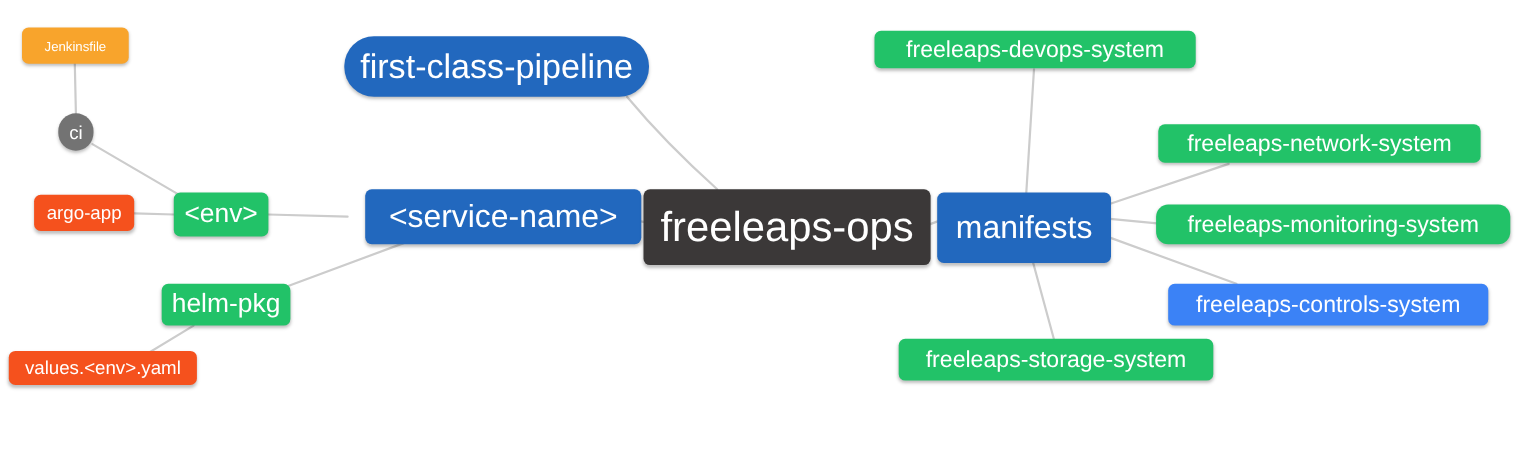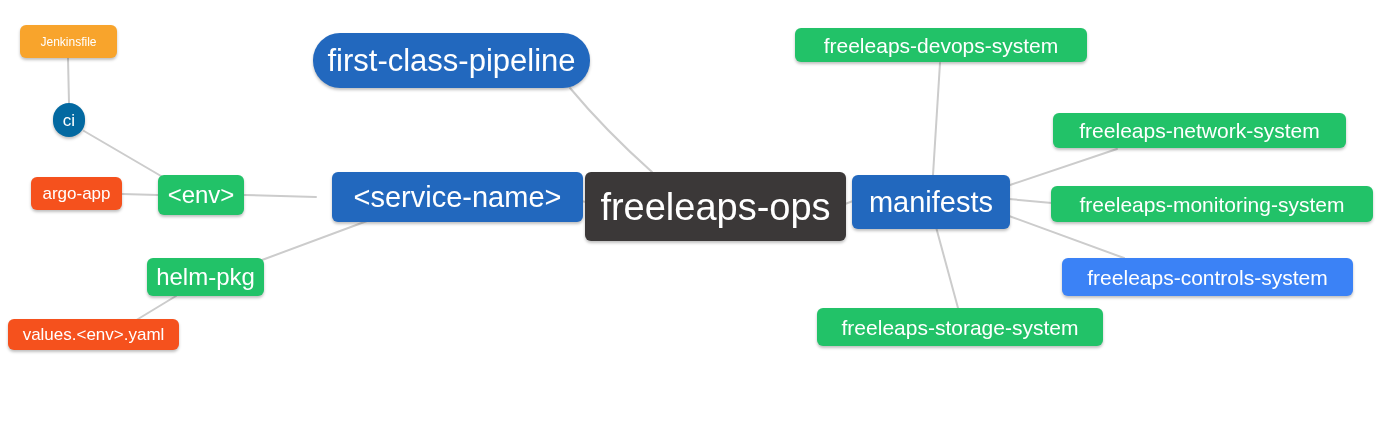--- a/index.html
+++ b/index.html
@@ -58,28 +58,28 @@
     <line x1="567" y1="198" x2="586" y2="202"></line>
     <line x1="845" y1="204" x2="853" y2="201"></line>
     <line x1="933" y1="175" x2="940" y2="63"></line>
     <line x1="1010" y1="185" x2="1117" y2="149"></line>
     <line x1="1009" y1="199" x2="1052" y2="203"></line>
     <line x1="1009" y1="216" x2="1124" y2="258"></line>
     <line x1="936" y1="227" x2="958" y2="308"></line>
   </svg>
 
   <div class="node" style="left: 20px; top: 25px; width: 97px; height: 33px; font-size: 12px; background: rgb(248, 164, 44);">Jenkinsfile</div>
-  <div class="node" style="left: 53px; top: 103px; width: 32px; height: 34px; font-size: 17px; background: #0369a1; border-radius: 16px;">ci</div>
+  <div class="node" style="left: 53px; top: 103px; width: 32px; height: 34px; font-size: 17px; background: #737373; border-radius: 16px;">ci</div>
   <div class="node" style="left: 31px; top: 177px; width: 91px; height: 33px; font-size: 17px; background: rgb(245, 81, 29);">argo-app</div>
   <div class="node" style="left: 158px; top: 175px; width: 86px; height: 40px; font-size: 24px; background: rgb(34, 194, 104);">&lt;env&gt;</div>
   <div class="node" style="left: 147px; top: 258px; width: 117px; height: 38px; font-size: 24px; background: rgb(34, 194, 104);">helm-pkg</div>
   <div class="node" style="left: 8px; top: 319px; width: 171px; height: 31px; font-size: 17px; background: rgb(245, 81, 29);">values.&lt;env&gt;.yaml</div>
   <div class="node" style="left: 313px; top: 33px; width: 277px; height: 55px; font-size: 31px; background: rgb(34, 104, 190); border-radius: 27px;">first-class-pipeline</div>
   <div class="node" style="left: 332px; top: 172px; width: 251px; height: 50px; font-size: 29px; background: rgb(34, 104, 190);">&lt;service-name&gt;</div>
   <div class="node" style="left: 585px; top: 172px; width: 261px; height: 69px; font-size: 38px; background: rgb(59, 56, 56);">freeleaps-ops</div>
-  <div class="node" style="left: 852px; top: 175px; width: 158px; height: 54px; font-size: 29px; background: rgb(34, 104, 190);">manifests</div>
+  <div class="node" style="left: 852px; top: 175px; width: 158px; height: 64px; font-size: 29px; background: rgb(34, 104, 190);">manifests</div>
   <div class="node" style="left: 795px; top: 28px; width: 292px; height: 34px; font-size: 21px; background: rgb(34, 194, 104);">freeleaps-devops-system</div>
   <div class="node" style="left: 1053px; top: 113px; width: 293px; height: 35px; font-size: 21px; background: rgb(34, 194, 104);">freeleaps-network-system</div>
-  <div class="node" style="left: 1051px; top: 186px; width: 322px; height: 36px; font-size: 21px; background: rgb(34, 194, 104);">freeleaps-monitoring-system</div>
+  <div class="node" style="left: 1051px; top: 186px; width: 322px; height: 36px; font-size: 21px; background: rgb(34, 194, 104); border-radius: 11px;">freeleaps-monitoring-system</div>
   <div class="node" style="left: 1062px; top: 258px; width: 291px; height: 38px; font-size: 21px; background: #3b82f6;">freeleaps-controls-system</div>
   <div class="node" style="left: 817px; top: 308px; width: 286px; height: 38px; font-size: 21px; background: rgb(34, 194, 104);">freeleaps-storage-system</div>
 
 </div>
 
 </body></html>

